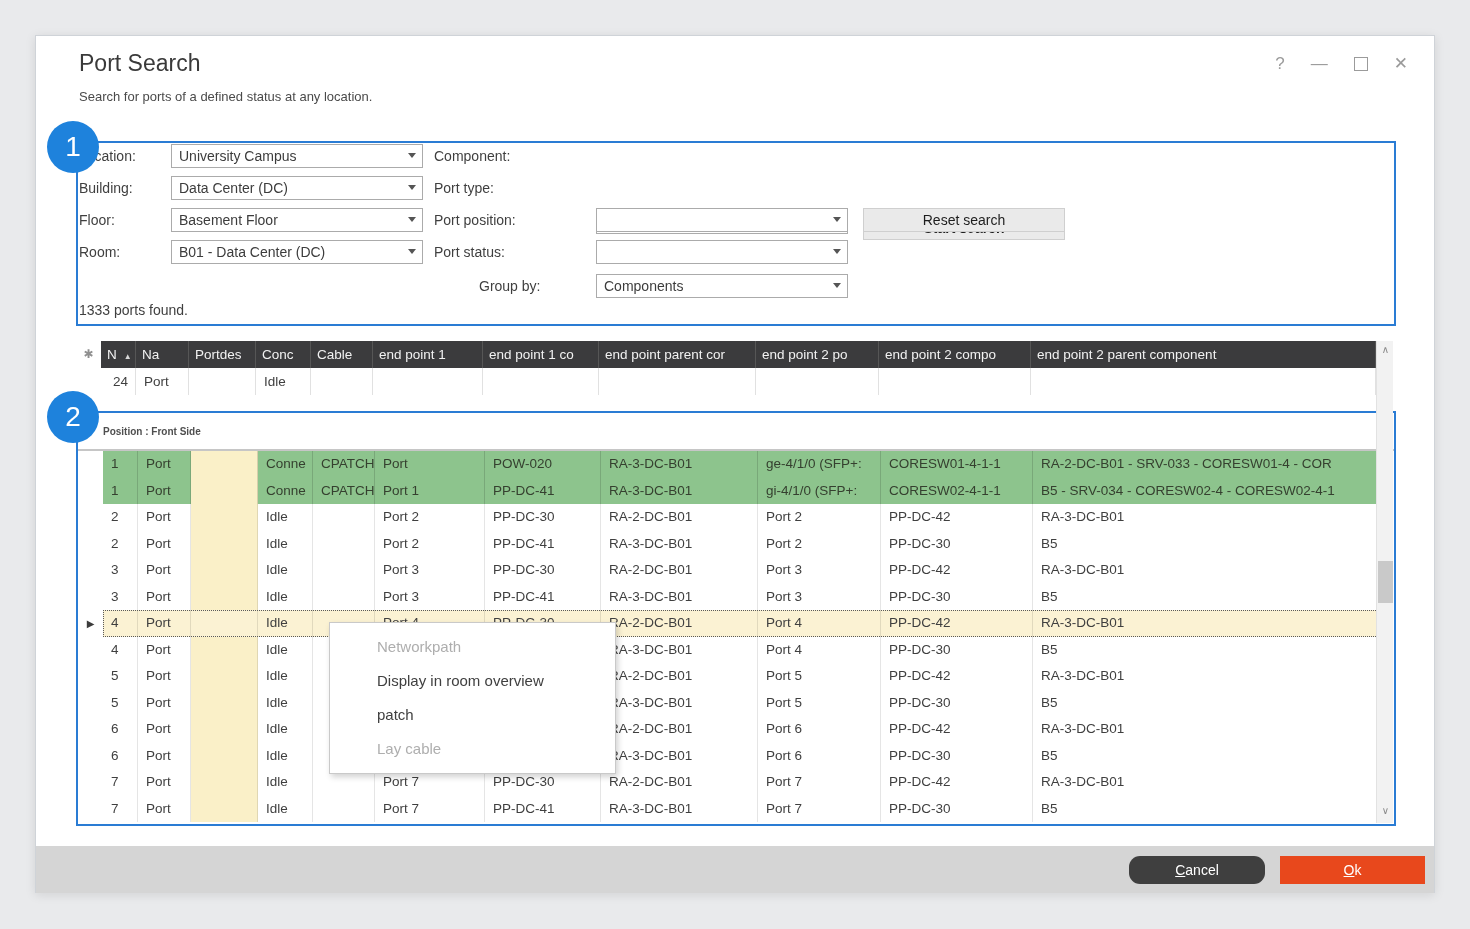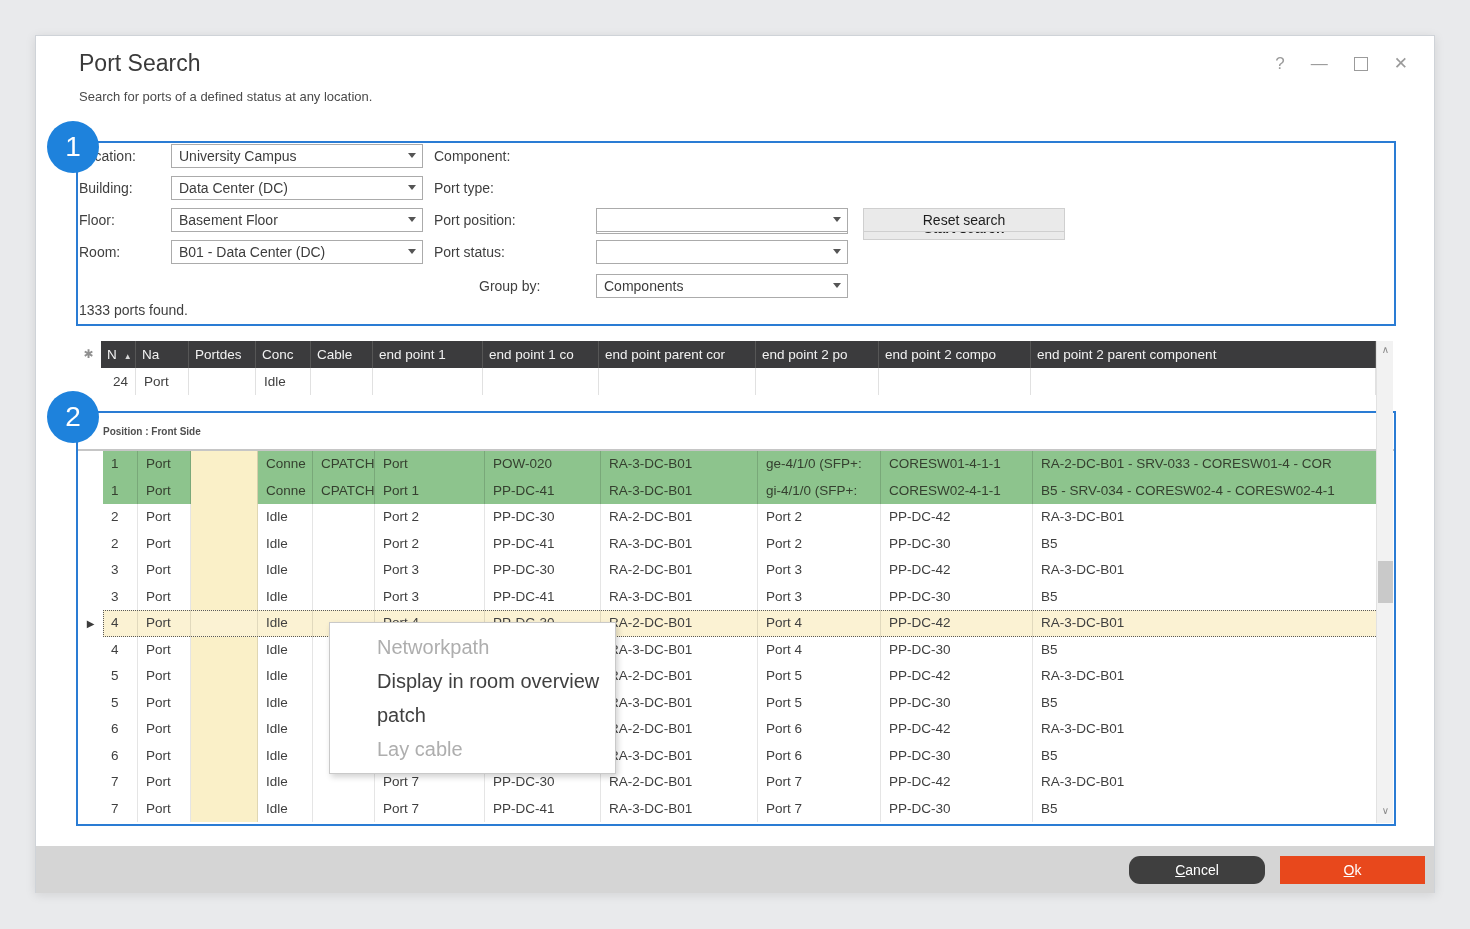--- a/index.html
+++ b/index.html
@@ -100,21 +100,21 @@
   .vscroll .sarr.up { top:0; }
   .vscroll .sarr.down { bottom:4px; }
   .vscroll .thumb { position:absolute; left:1px; top:220px; width:15px; height:42px; background:#c9c9c9; }
 
   
   .ctx-menu {
     position:absolute; left:293px; top:586px; width:287px; height:152px;
     background:#fff; border:1px solid #c9c9c9; box-shadow:2px 3px 6px rgba(0,0,0,0.18);
     z-index:50; padding-top:7px;
   }
-  .ctx-item { height:34px; line-height:34px; padding-left:47px; font-size:20px; color:#404040; }
+  .ctx-item { height:34px; line-height:34px; padding-left:47px; font-size:15px; color:#404040; }
   .ctx-item.disabled { color:#aeaeae; }
 
   
   .footer { position:absolute; left:0; top:810px; width:1398px; height:47px; background:#d5d5d5; }
   .btn-cancel {
     position:absolute; left:1093px; top:10px; width:136px; height:28px;
     background:#3f3f3f; color:#fff; font-size:14px; text-align:center; line-height:28px;border-radius:11px;
   }
   .btn-ok {
     position:absolute; left:1244px; top:10px; width:145px; height:28px;

